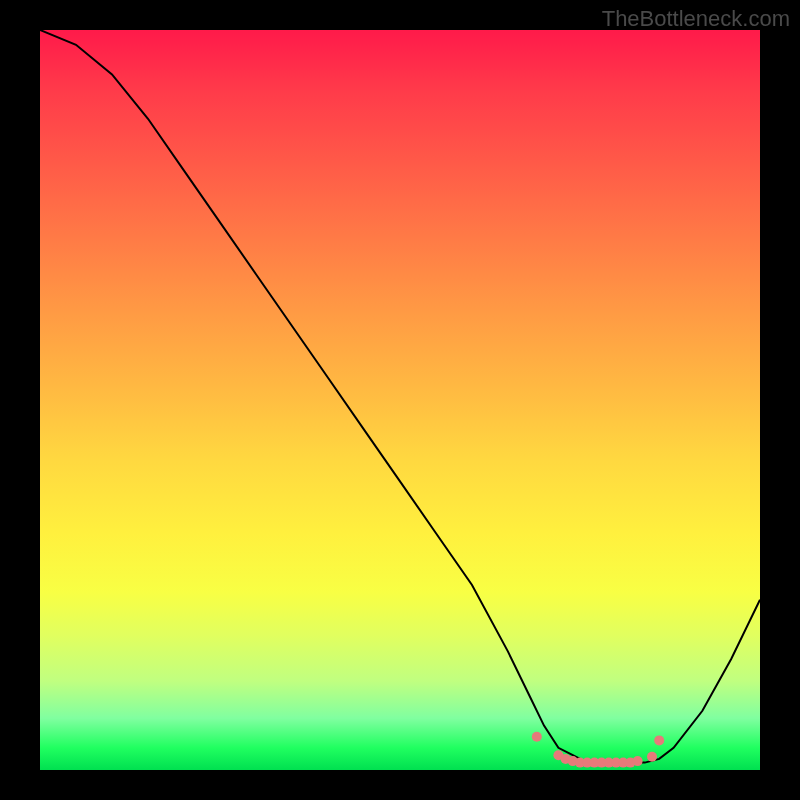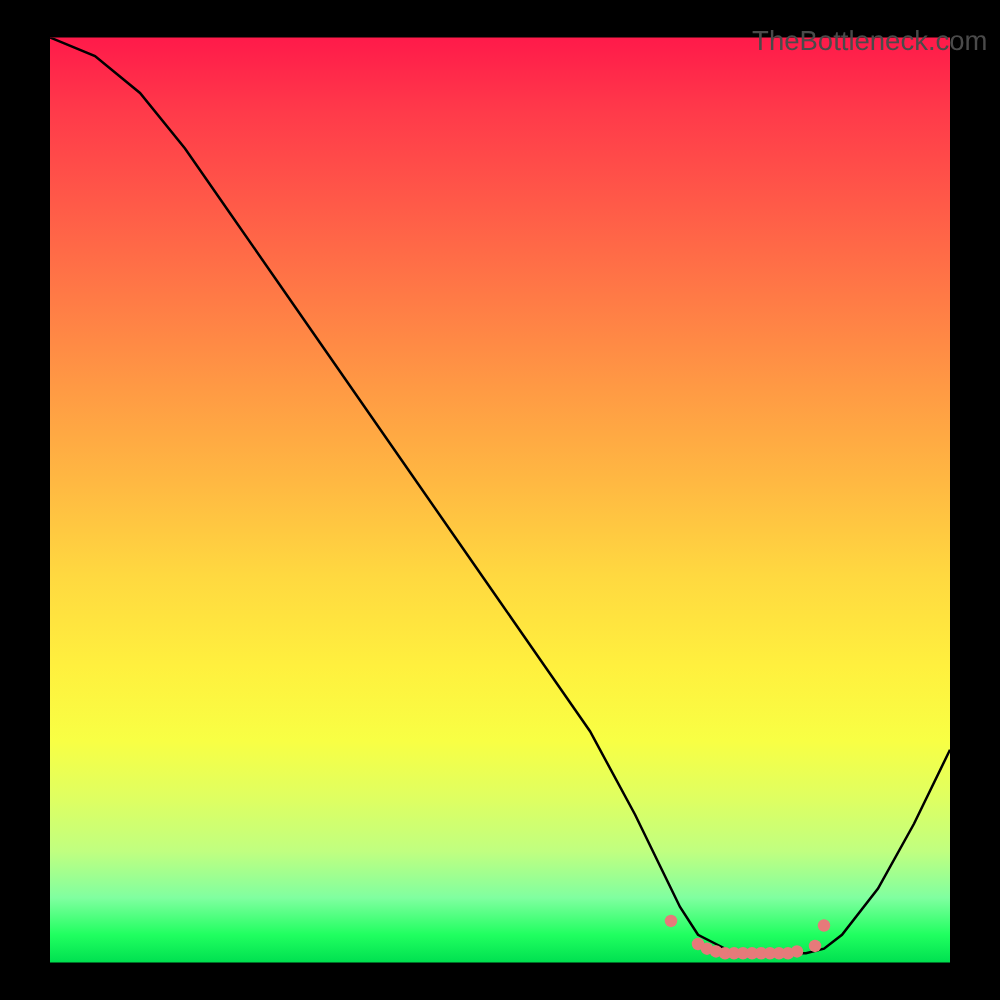--- a/index.html
+++ b/index.html
@@ -5,21 +5,21 @@
   * { margin: 0; padding: 0; box-sizing: border-box; }
   body {
     width: 800px;
     height: 800px;
     background: #000;
     position: relative;
     font-family: Arial, sans-serif;
   }
   .watermark {
     position: absolute;
-    top: 20px;
+    top: 6px;
     right: 10px;
     color: #4a4a4a;
     font-size: 22px;
     font-weight: normal;
     z-index: 10;
   }
   .plot-area {
     position: absolute;
     left: 40px;
     top: 30px;

